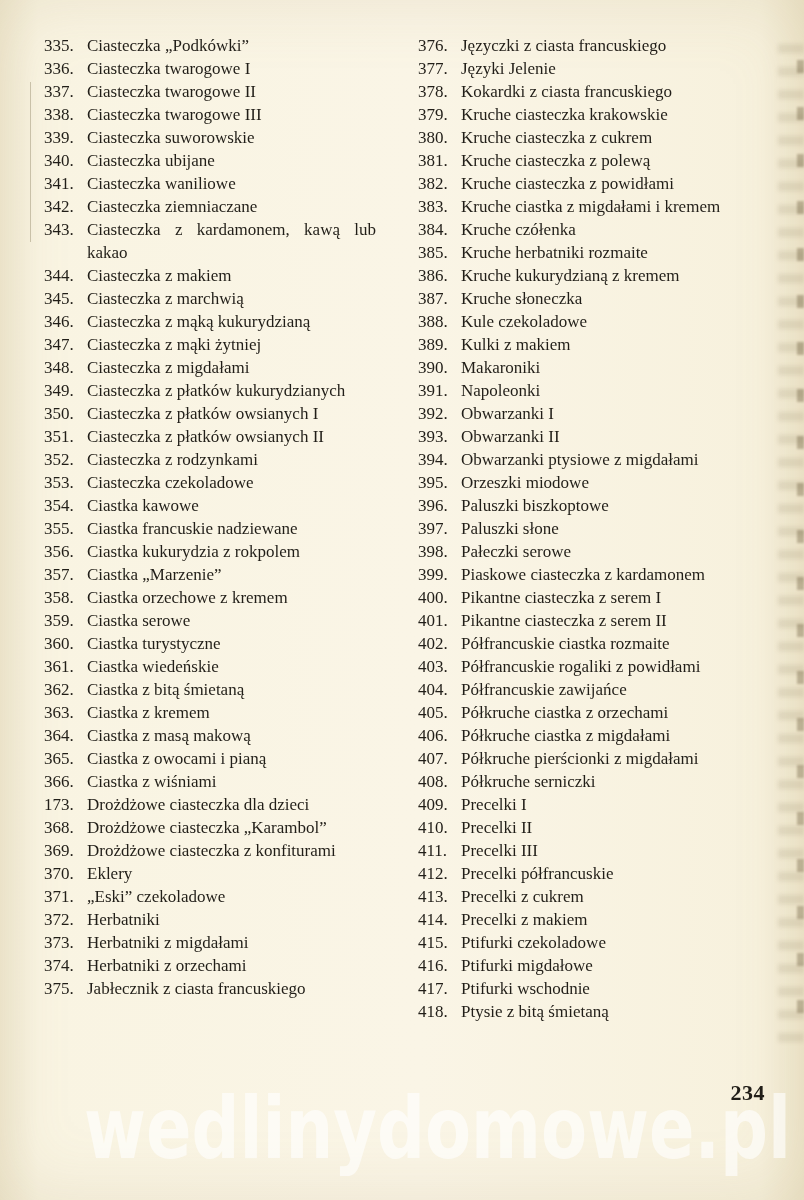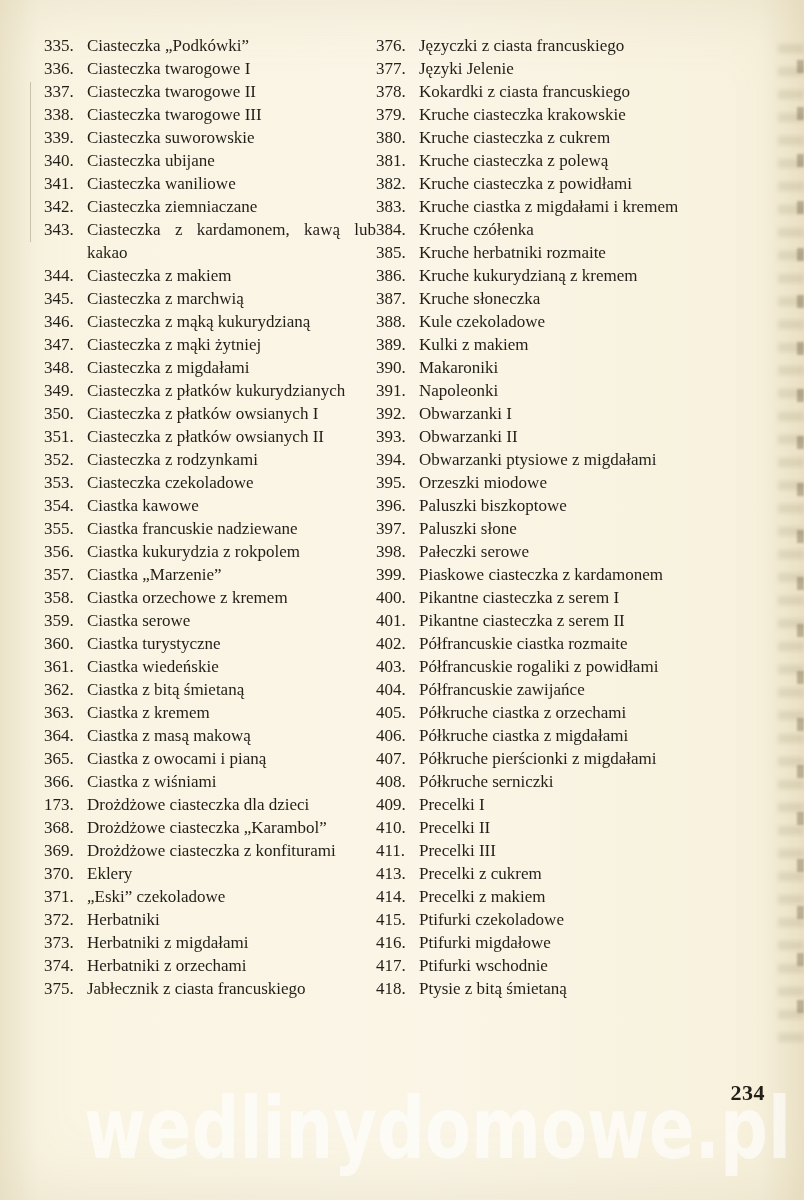--- a/index.html
+++ b/index.html
@@ -8,21 +8,21 @@
     position: relative;
     overflow: hidden;
     background:
       linear-gradient(90deg, #f1ead3 0px, #f9f4e2 38px, #faf5e6 420px, #f7f1dd 760px, #efe7cd 804px);
     font-family: "Liberation Serif", serif;
     color: #211e18;
   }
   .scan-page { position: absolute; inset: 0; box-shadow: inset 0 0 70px rgba(170,150,100,0.18); }
   .columns {
     position: absolute; top: 34px; left: 44px;
-    display: flex; 
+    display: flex; gap: 42px;
   }
   .col { font-size: 17px; line-height: 23px; }
   .col-left  { width: 332px; }
   .col-right { width: 334px; }
   .entry {
     padding-left: 43px; text-indent: -43px;
     text-align: justify;
     hyphens: manual;
   }
   .num { display: inline-block; width: 43px; text-indent: 0; }
@@ -220,20 +220,21 @@
         <div class="entry"><span class="num">407.</span><span class="txt">Półkruche pierścionki z migdałami</span></div>
 
         <div class="entry"><span class="num">408.</span><span class="txt">Półkruche serniczki</span></div>
 
         <div class="entry"><span class="num">409.</span><span class="txt">Precelki I</span></div>
 
         <div class="entry"><span class="num">410.</span><span class="txt">Precelki II</span></div>
 
         <div class="entry"><span class="num">411.</span><span class="txt">Precelki III</span></div>
 
+        <div class="entry"><span class="num">412.</span><span class="txt">Precelki półfrancuskie</span></div>
 
         <div class="entry"><span class="num">413.</span><span class="txt">Precelki z cukrem</span></div>
 
         <div class="entry"><span class="num">414.</span><span class="txt">Precelki z makiem</span></div>
 
         <div class="entry"><span class="num">415.</span><span class="txt">Ptifurki czekoladowe</span></div>
 
         <div class="entry"><span class="num">416.</span><span class="txt">Ptifurki migdałowe</span></div>
 
         <div class="entry"><span class="num">417.</span><span class="txt">Ptifurki wschodnie</span></div>

